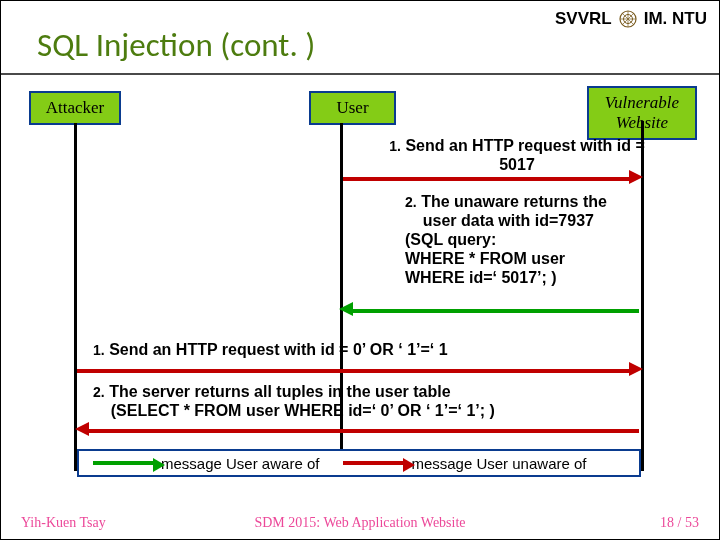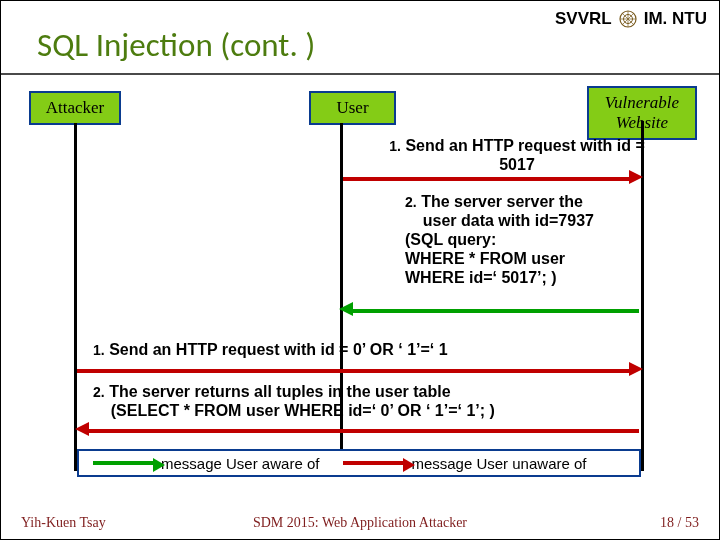--- a/index.html
+++ b/index.html
@@ -140,21 +140,21 @@
   .legend .sw-red::after{ border-left:12px solid #c00000; }
   .legend .ltxt { padding-right: 10px; }
 
   
   .footer {
     position: absolute;
     bottom: 8px; left: 0; width: 100%;
     display: flex; justify-content: space-between;
     padding: 0 20px;
     font: 400 14px "Times New Roman", serif;
-    color: #7f1d1d;
+    color: #ec4899;
   }
   .footer .center { position:absolute; left:0; right:0; text-align:center; }
 </style>
 </head>
 <body>
 
 <div class="slide">
 
   <div class="hdr-right">
     <span>SVVRL</span>
@@ -194,21 +194,21 @@
   <div class="arrow red a4"></div>
   <div class="head l-red a4h"></div>
 
   <div class="msg m1">
     <span class="num">1.</span>
     <span>Send an HTTP request with id = 5017</span>
   </div>
 
   <div class="msg m2">
     <span class="num">2.</span>
-    <span>The server server the</span><br>
+    <span>The unaware returns the</span><br>
     &nbsp;&nbsp;&nbsp;&nbsp;<span>user data with id=7937</span><br>
     <span>(SQL query:</span><br>
     <span>WHERE * FROM user</span><br>
     <span>WHERE id=‘ 5017’; )</span>
   </div>
 
   <div class="msg m3">
     <span class="num">1.</span>
     <span>Send an HTTP request with id = 0’ OR ‘ 1’=‘ 1</span>
   </div>
@@ -221,17 +221,17 @@
 
   <div class="legend">
     <span class="swatch sw-green"></span>
     <span class="ltxt">message User aware of</span>
     <span class="swatch sw-red"></span>
     <span class="ltxt">message User unaware of</span>
   </div>
 
   <div class="footer">
     <span>Yih-Kuen Tsay</span>
-    <span class="center">SDM 2015: Web Application Attacker</span>
+    <span class="center">SDM 2015: Web Application Website</span>
     <span>18 / 53</span>
   </div>
 
 </div>
 
 </body></html>

